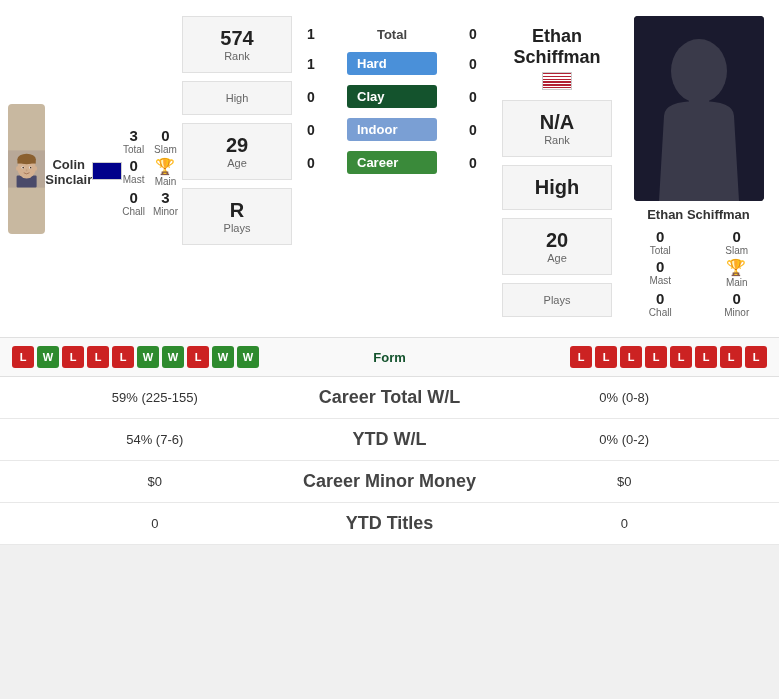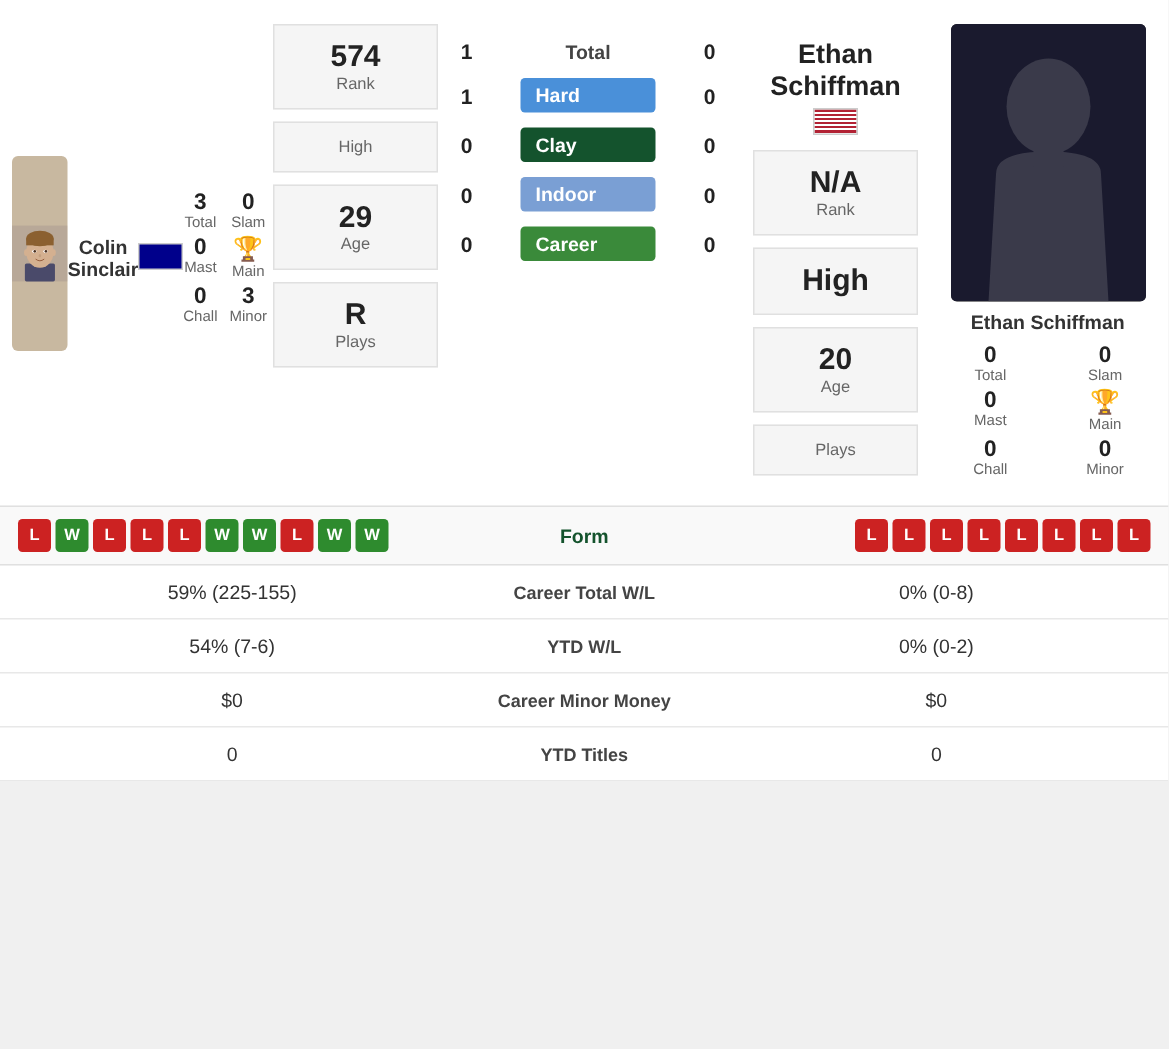--- a/index.html
+++ b/index.html
@@ -234,21 +234,21 @@
     }
     .stats-row-value-left {
       flex: 1;
       text-align: center;
       font-size: 13px;
       color: #333;
     }
     .stats-row-label {
       width: 200px;
       text-align: center;
-      font-size: 12px;
+      font-size: 18px;
       font-weight: bold;
       color: #444;
       flex-shrink: 0;
     }
     .stats-row-value-right {
       flex: 1;
       text-align: center;
       font-size: 13px;
       color: #333;
     }

